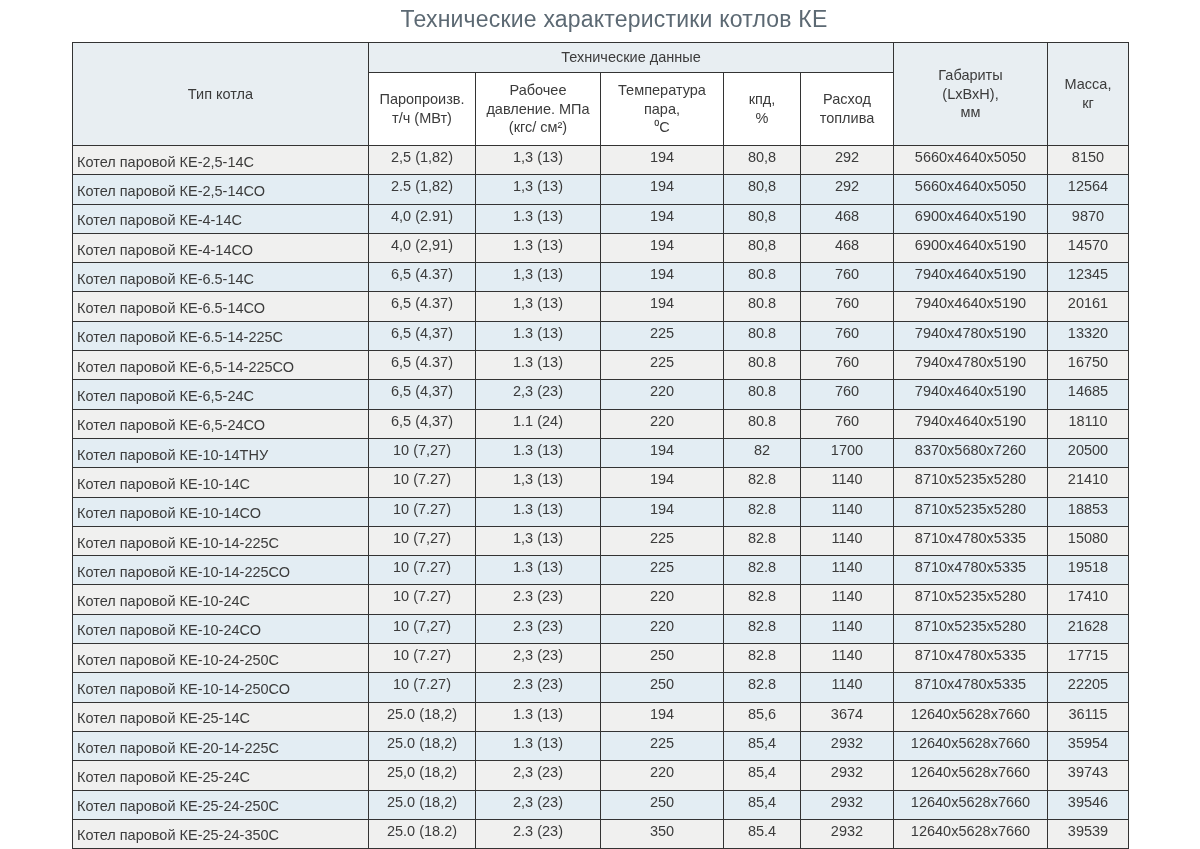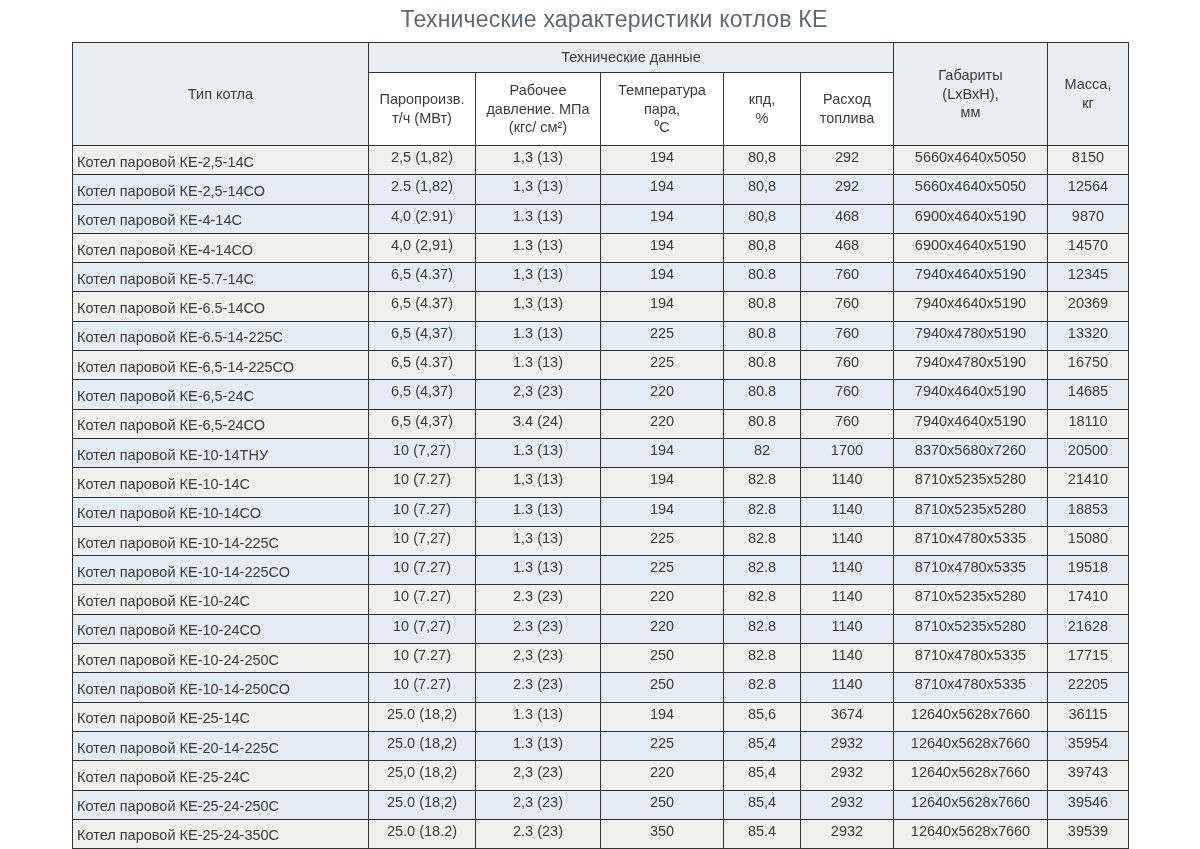--- a/index.html
+++ b/index.html
@@ -148,38 +148,38 @@
         <td class="c-type">Котел паровой КЕ-4-14СО</td>
         <td class="c-num">4,0 (2,91)</td>
         <td class="c-num">1.3 (13)</td>
         <td class="c-num">194</td>
         <td class="c-num">80,8</td>
         <td class="c-num">468</td>
         <td class="c-num">6900x4640x5190</td>
         <td class="c-num">14570</td>
       </tr>
       <tr class="blue">
-        <td class="c-type">Котел паровой КЕ-5.7-14С</td>
+        <td class="c-type">Котел паровой КЕ-6.5-14С</td>
         <td class="c-num">6,5 (4.37)</td>
         <td class="c-num">1,3 (13)</td>
         <td class="c-num">194</td>
         <td class="c-num">80.8</td>
         <td class="c-num">760</td>
         <td class="c-num">7940x4640x5190</td>
         <td class="c-num">12345</td>
       </tr>
       <tr class="gray">
         <td class="c-type">Котел паровой КЕ-6.5-14СО</td>
         <td class="c-num">6,5 (4.37)</td>
         <td class="c-num">1,3 (13)</td>
         <td class="c-num">194</td>
         <td class="c-num">80.8</td>
         <td class="c-num">760</td>
         <td class="c-num">7940x4640x5190</td>
-        <td class="c-num">20369</td>
+        <td class="c-num">20161</td>
       </tr>
       <tr class="blue">
         <td class="c-type">Котел паровой КЕ-6.5-14-225С</td>
         <td class="c-num">6,5 (4,37)</td>
         <td class="c-num">1.3 (13)</td>
         <td class="c-num">225</td>
         <td class="c-num">80.8</td>
         <td class="c-num">760</td>
         <td class="c-num">7940x4780x5190</td>
         <td class="c-num">13320</td>
@@ -200,21 +200,21 @@
         <td class="c-num">2,3 (23)</td>
         <td class="c-num">220</td>
         <td class="c-num">80.8</td>
         <td class="c-num">760</td>
         <td class="c-num">7940x4640x5190</td>
         <td class="c-num">14685</td>
       </tr>
       <tr class="gray">
         <td class="c-type">Котел паровой КЕ-6,5-24СО</td>
         <td class="c-num">6,5 (4,37)</td>
-        <td class="c-num">3.4 (24)</td>
+        <td class="c-num">1.1 (24)</td>
         <td class="c-num">220</td>
         <td class="c-num">80.8</td>
         <td class="c-num">760</td>
         <td class="c-num">7940x4640x5190</td>
         <td class="c-num">18110</td>
       </tr>
       <tr class="blue">
         <td class="c-type">Котел паровой КЕ-10-14ТНУ</td>
         <td class="c-num">10 (7,27)</td>
         <td class="c-num">1.3 (13)</td>

